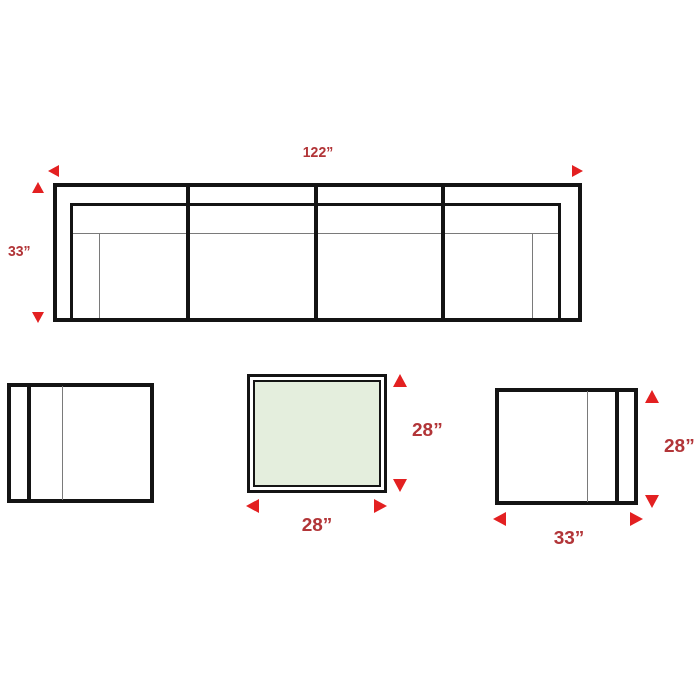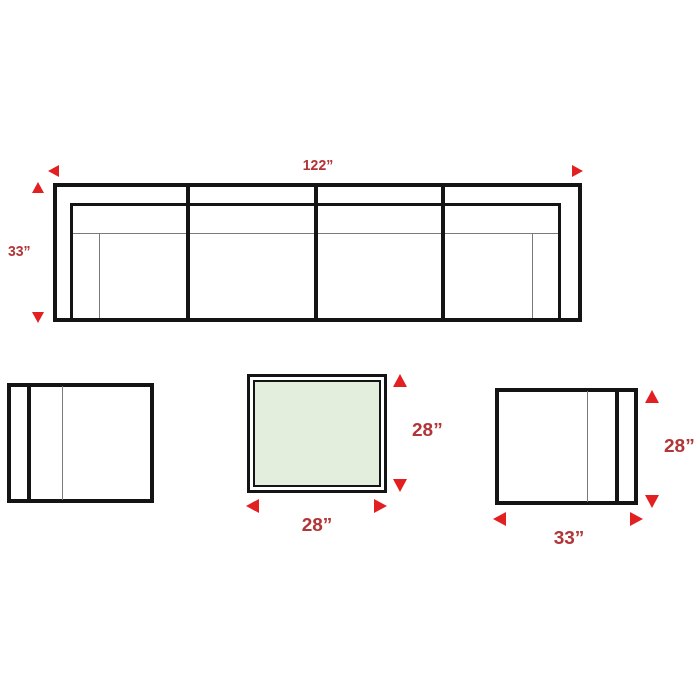--- a/index.html
+++ b/index.html
@@ -61,21 +61,21 @@
 </head>
 <body>
 
 <div class="canvas">
 
   <div class="h-arrow" style="left:48px;top:165px;width:535px">
     <i class="hl"></i>
     <i class="sh"></i>
     <i class="hr"></i>
   </div>
-  <div class="dim-label lbl-sm t-center" style="left:283px;top:158px;width:70px">122”</div>
+  <div class="dim-label lbl-sm t-center" style="left:283px;top:145px;width:70px">122”</div>
 
   <div class="v-arrow" style="left:32px;top:182px;height:141px">
     <i class="ht"></i>
     <i class="sh"></i>
     <i class="hb"></i>
   </div>
   <div class="dim-label lbl-sm" style="left:8px;top:244px">33”</div>
 
   <div class="rect outer4" style="left:53px;top:183px;width:529px;height:139px"></div>
   <div class="rect inner-open" style="left:70px;top:203px;width:491px;height:119px"></div>

